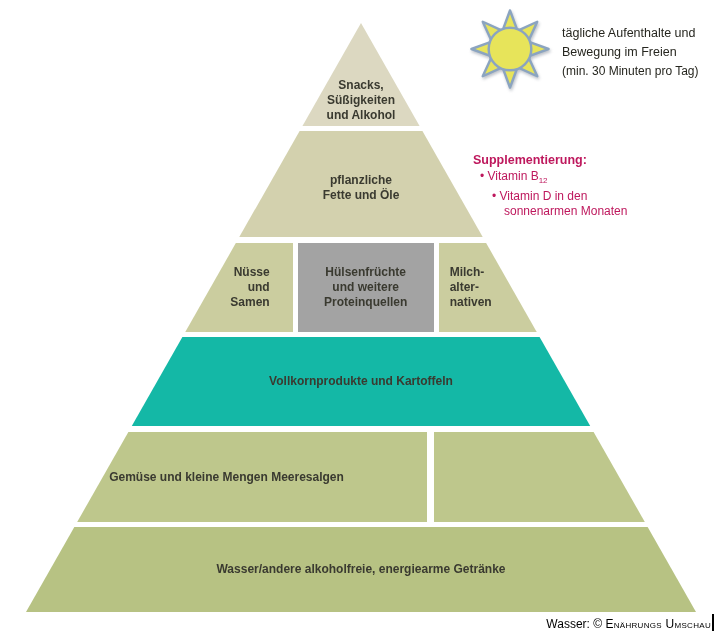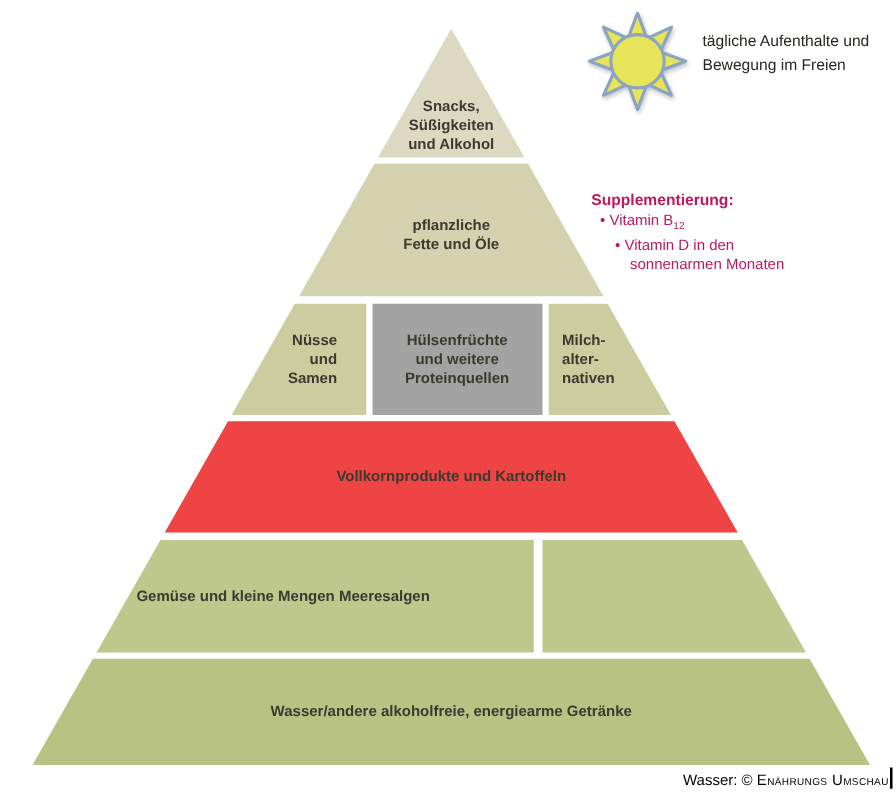--- a/index.html
+++ b/index.html
@@ -92,20 +92,21 @@
       <polygon points="50,3 41.5,26 58.5,26" transform="rotate(225 50 50)"></polygon>
       <polygon points="50,3 41.5,26 58.5,26" transform="rotate(270 50 50)"></polygon>
       <polygon points="50,3 41.5,26 58.5,26" transform="rotate(315 50 50)"></polygon>
     </g>
     <circle cx="50" cy="50" r="26"></circle>
   </svg>
 
   <div class="sun-label">
     <div class="main">tägliche Aufenthalte und
 Bewegung im Freien</div>
+    <div class="note">(min. 30 Minuten pro Tag)</div>
   </div>
 
   <div class="supplement">
     <div class="supp-title">Supplementierung:</div>
     <div class="supp-line supp-b1"><span>• Vitamin B</span><sub>12</sub></div>
     <div class="supp-line supp-b2">• Vitamin D in den</div>
     <div class="supp-line supp-b2c">sonnenarmen Monaten</div>
   </div>
 
   <div class="pyramid">
@@ -137,21 +138,21 @@
       </div>
       <div class="vgap5"></div>
       <div class="cell cell-right" style="background: rgb(203, 205, 159);">
         <div class="tier-label">Milch-
 alter-
 nativen</div>
       </div>
     </div>
     <div class="gap5"></div>
 
-    <div class="tier tier-4" style="background: #ef4444;">
+    <div class="tier tier-4" style="background: #14b8a6;">
       <div class="tier-label">Vollkornprodukte und Kartoffeln</div>
     </div>
     <div class="gap6"></div>
 
     <div class="tier tier-5">
       <div class="cell cell-wide" style="background: rgb(190, 199, 140);">
         <div class="tier-label">Gemüse und kleine Mengen Meeresalgen</div>
       </div>
       <div class="vgap7"></div>
       <div class="cell cell-rest" style="background: rgb(190, 199, 140);">

